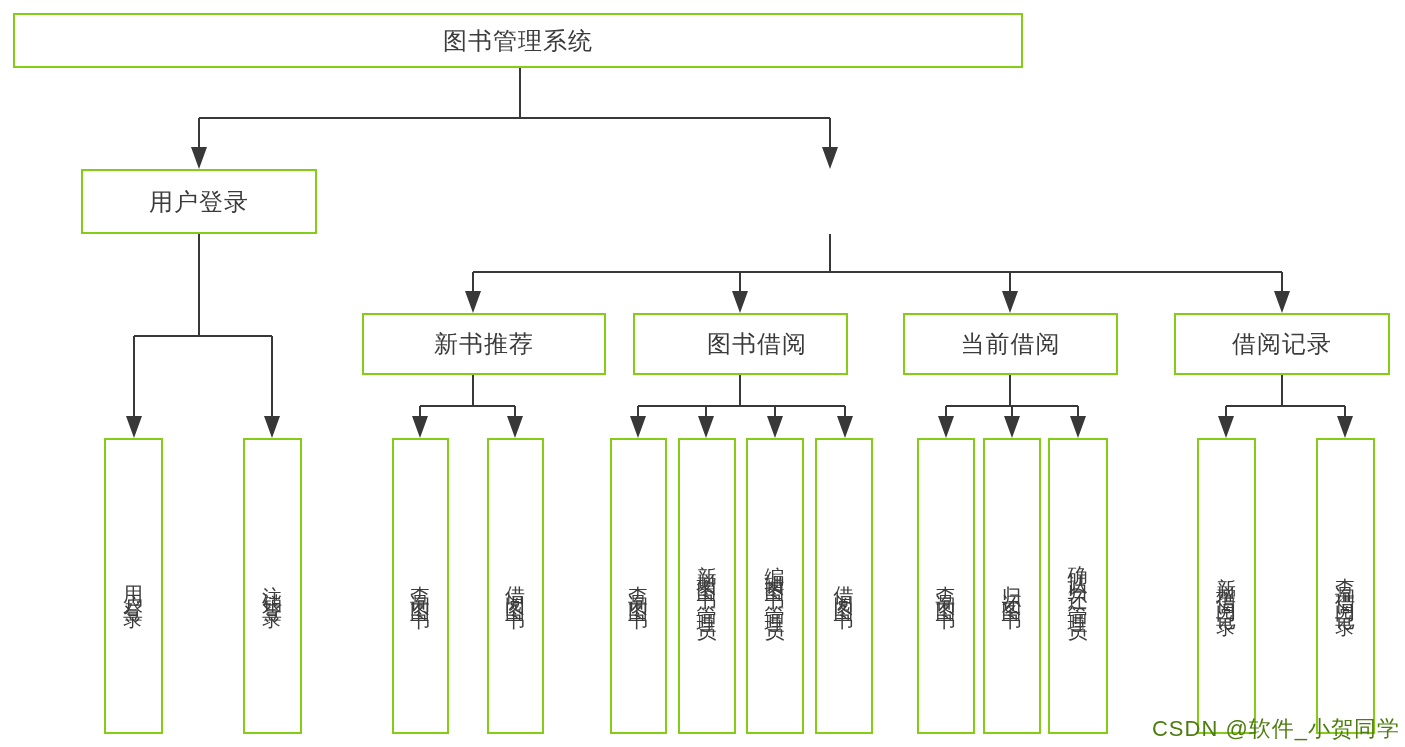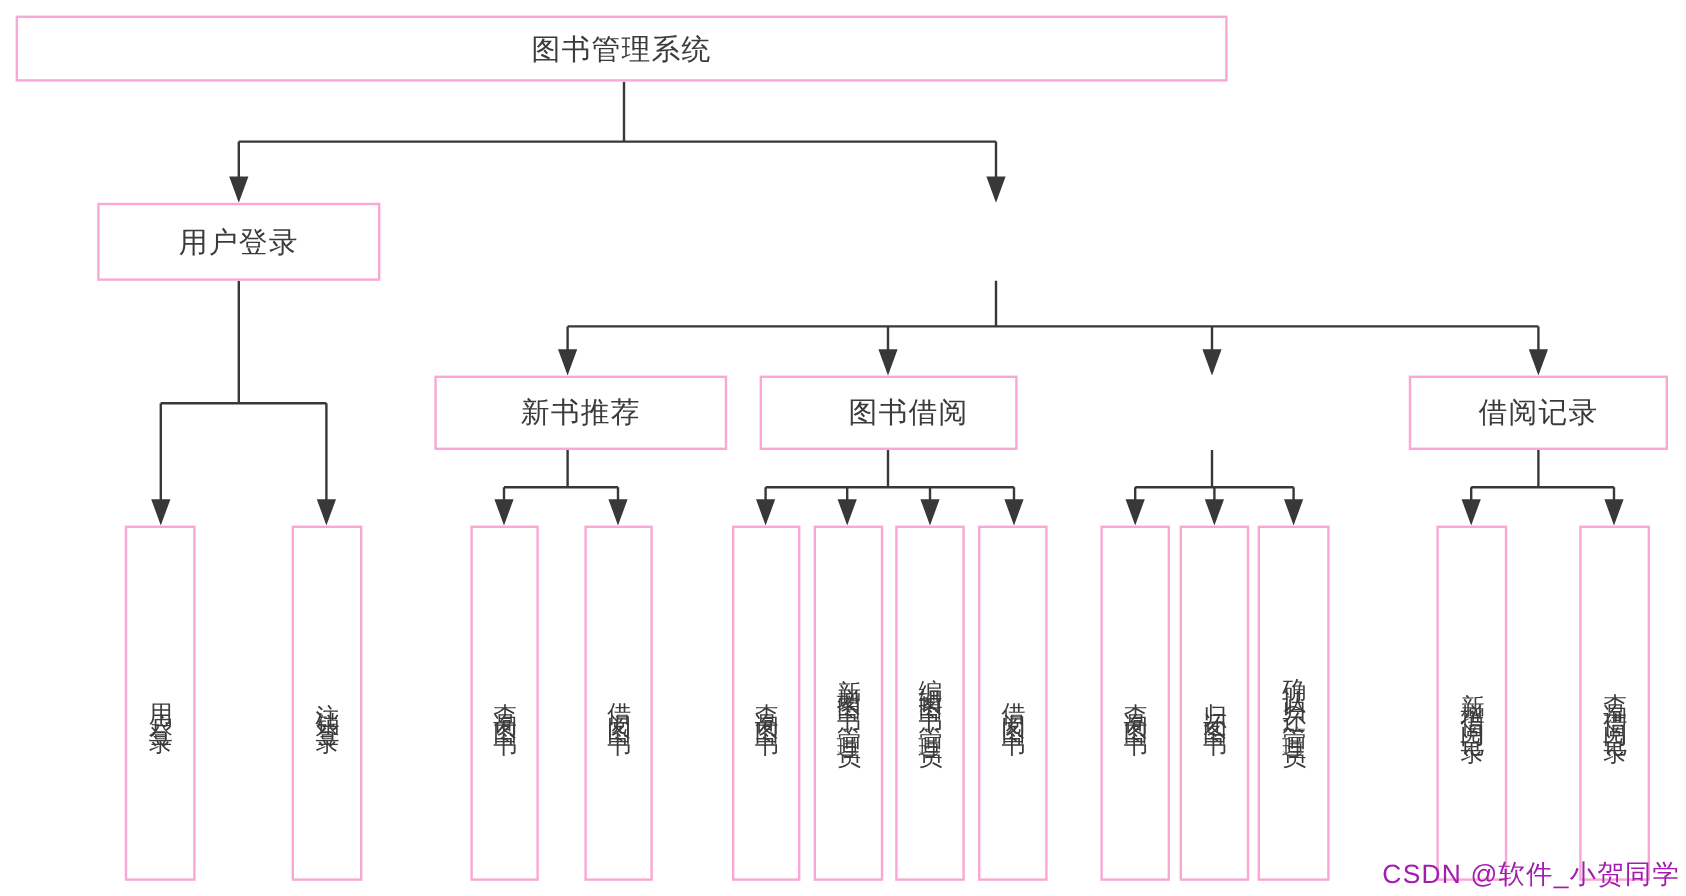--- a/index.html
+++ b/index.html
@@ -19,21 +19,21 @@
     position: absolute;
     left: 0;
     top: 0;
     width: 1405px;
     height: 747px;
     pointer-events: none;
   }
   .node {
     position: absolute;
     box-sizing: border-box;
-    border: 2px solid #f9a8d4;
+    border: 2px solid #84cc16;
     background: #ffffff;
     display: flex;
     align-items: center;
     justify-content: center;
     color: #3b3b3b;
   }
   .hbox {
     font-size: 24px;
     letter-spacing: 1px;
     white-space: nowrap;
@@ -44,21 +44,21 @@
     font-size: 20px;
     letter-spacing: 8px;
     line-height: 1;
     white-space: nowrap;
   }
   #watermark {
     position: absolute;
     right: 5px;
     bottom: 3px;
     font-size: 22px;
-    color: #a21caf;
+    color: #4d7c0f;
     letter-spacing: 1px;
     z-index: 10;
     white-space: nowrap;
   }
 </style>
 </head>
 <body>
 
 <div id="stage">
 
@@ -87,20 +87,23 @@
 
   <div class="node hbox" style="left:81px; top:169px; width:236px; height:65px;">
     <span>用户登录</span>
   </div>
 
   <div class="node hbox" style="left:362px; top:313px; width:244px; height:62px;">
     <span>新书推荐</span>
   </div>
   <div class="node hbox" style="left:633px; top:313px; width:215px; height:62px;padding-left:33px;">
     <span>图书借阅</span>
+  </div>
+  <div class="node hbox" style="left:903px; top:313px; width:215px; height:62px;">
+    <span>当前借阅</span>
   </div>
   <div class="node hbox" style="left:1174px; top:313px; width:216px; height:62px;">
     <span>借阅记录</span>
   </div>
 
   <div class="node vbox" style="left:104px; top:438px; width:59px; height:296px;">
     <span>用户登录</span>
   </div>
   <div class="node vbox" style="left:243px; top:438px; width:59px; height:296px;">
     <span>注销登录</span>

